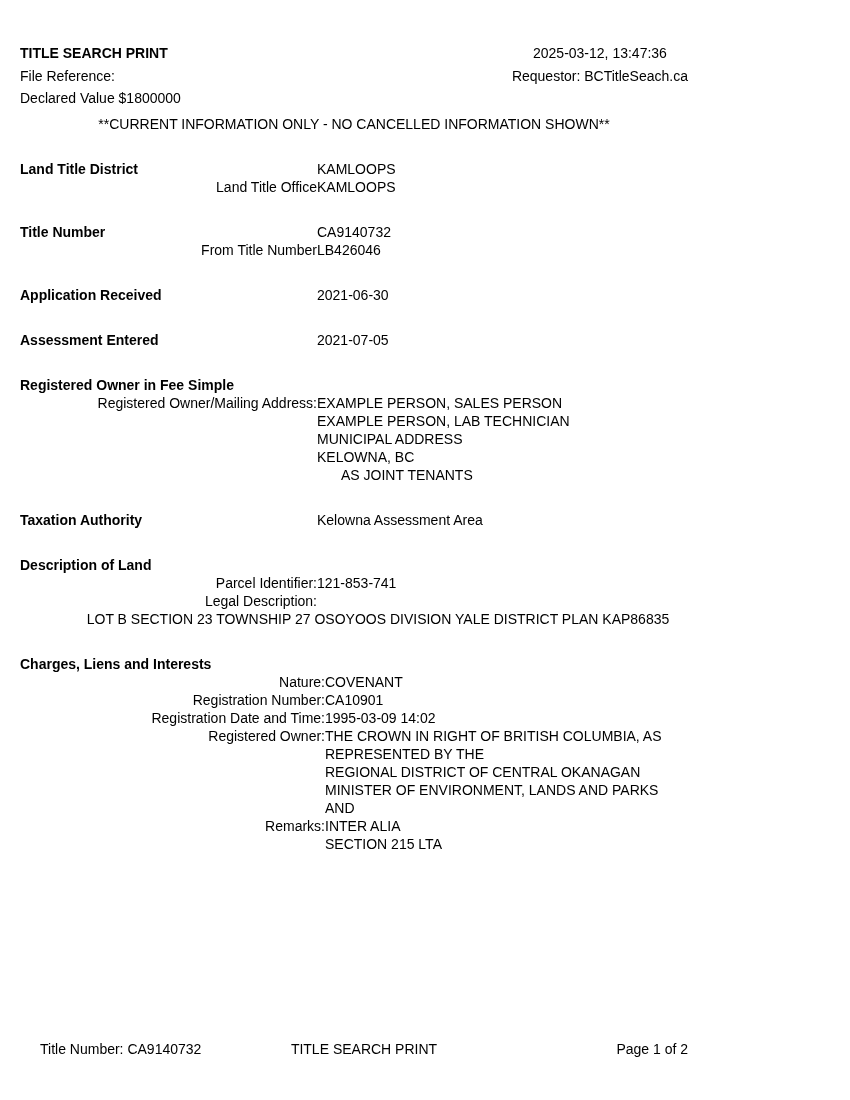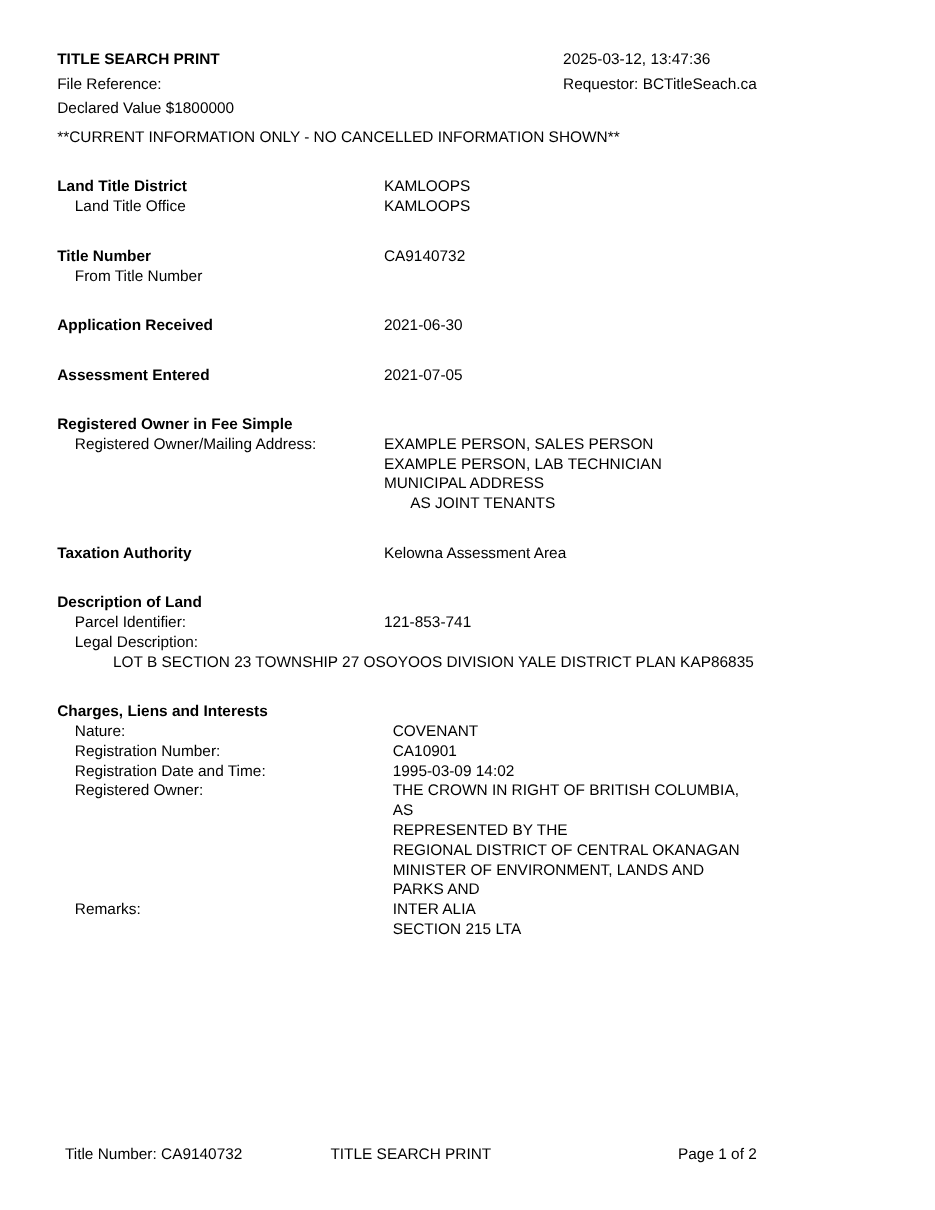--- a/index.html
+++ b/index.html
@@ -6,44 +6,43 @@
   html, body { background: #ffffff; }
   .page {
     width: 728px;
     height: 1100px;
     background: #ffffff;
     color: #000000;
     font-family: "Liberation Sans", sans-serif;
     font-size: 14px;
     line-height: 18px;
     position: relative;
-    padding: 42px 40px 0 52px;
+    padding: 42px 40px 0 20px;
     overflow: hidden;
   }
   .bold { font-weight: bold; }
   .header { display: flex; justify-content: space-between; }
   .header-left div, .header-right div { line-height: 22.5px; }
-  .header-right { text-align: left; }
-  .notice { text-align: left; margin-top: 5px; }
+  .header-right { text-align: center; }
+  .notice { text-align: center; margin-top: 5px; }
   .section { margin-top: 27px; }
   .row { display: flex; align-items: flex-start; }
   .row .label { width: 297px; flex-shrink: 0; }
-  .row .label.indent { padding-left: 16px; }
+  .row .label.indent { padding-left: 16px; text-align: right; }
   .charges .row .label { width: 305px; }
   .value { flex: 1; }
   .legal-desc-text { padding-left: 48px; text-align: center; }
   .tenancy { padding-left: 24px; }
   .footer {
     position: absolute;
     top: 1040px;
     left: 40px;
     right: 40px;
     display: flex;
     justify-content: space-between;
-    margin-left: 19px;
   }
   .footer-center {
     position: absolute;
     left: 50%;
     transform: translateX(-50%);
   }
 </style>
 </head>
 <body>
 
@@ -74,20 +73,21 @@
     </div>
   </div>
 
   <div class="section">
     <div class="row">
       <div class="label bold">Title Number</div>
       <div class="value">CA9140732</div>
     </div>
     <div class="row">
       <div class="label indent">From Title Number</div>
+      <div class="value">LB426046</div>
     </div>
   </div>
 
   <div class="section">
     <div class="row">
       <div class="label bold">Application Received</div>
       <div class="value">2021-06-30</div>
     </div>
   </div>
 
@@ -99,20 +99,21 @@
   </div>
 
   <div class="section">
     <div class="bold">Registered Owner in Fee Simple</div>
     <div class="row">
       <div class="label indent">Registered Owner/Mailing Address:</div>
       <div class="value">
         <div>EXAMPLE PERSON, SALES PERSON</div>
         <div>EXAMPLE PERSON, LAB TECHNICIAN</div>
         <div>MUNICIPAL ADDRESS</div>
+        <div>KELOWNA, BC</div>
         <div class="tenancy">AS JOINT TENANTS</div>
       </div>
     </div>
   </div>
 
   <div class="section">
     <div class="row">
       <div class="label bold">Taxation Authority</div>
       <div class="value">Kelowna Assessment Area</div>
     </div>

